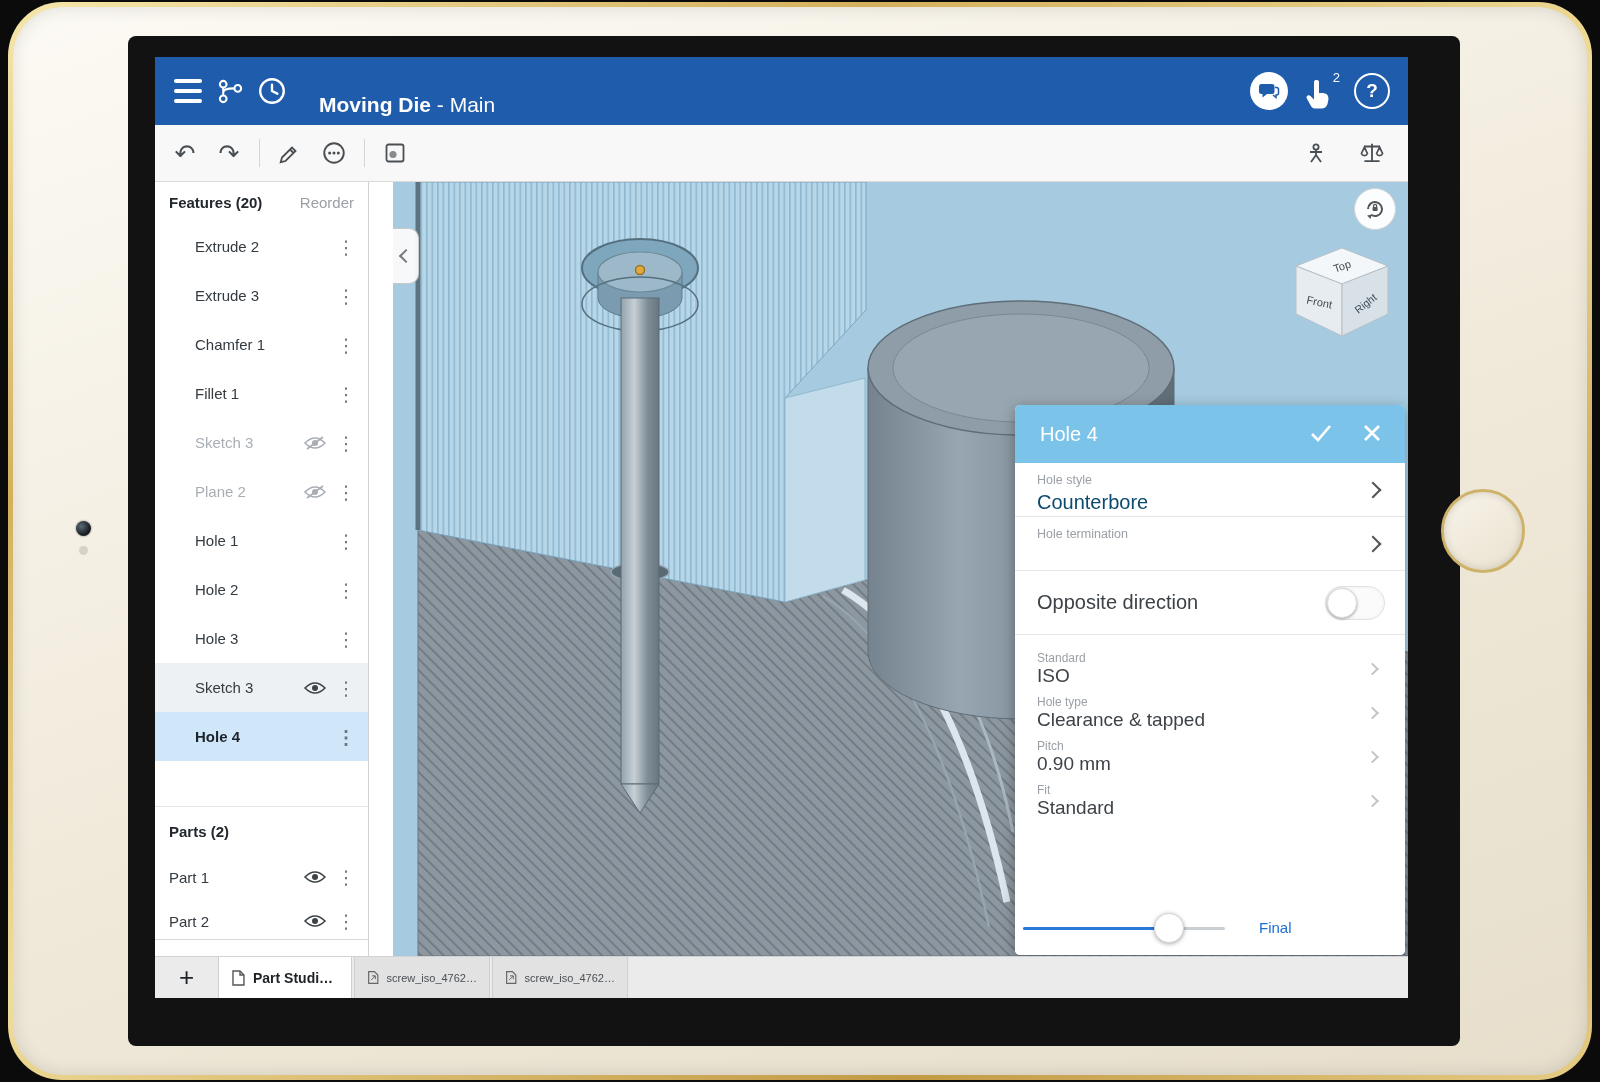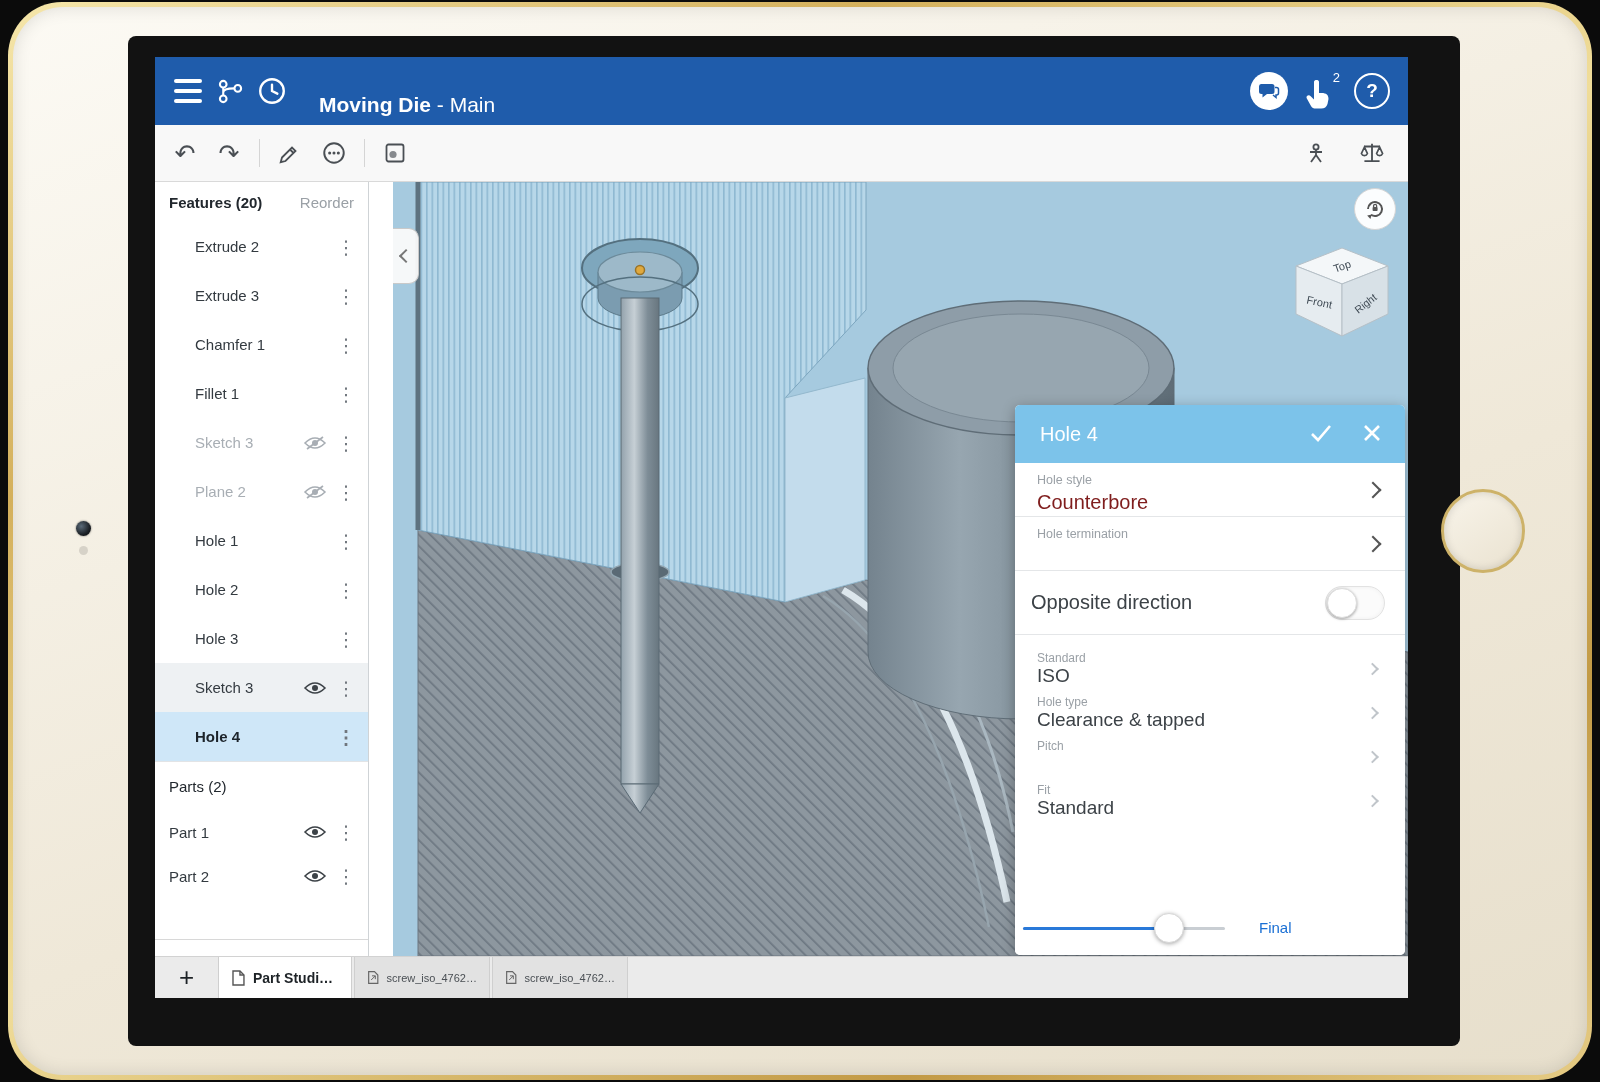--- a/index.html
+++ b/index.html
@@ -50,45 +50,45 @@
   .fp-reorder { font-size:15px; color:#9aa0a6; }
   .f-row { position:relative; height:49px; display:flex; align-items:center; padding-left:40px; font-size:15px; color:#333a40; }
   .f-row.dim { color:#a8aeb4; }
   .f-row.hl { background:#eef1f3; }
   .f-row.sel { background:#cfe7f8; font-weight:700; color:#1d242b; }
   .kebab { position:absolute; right:10px; top:50%; transform:translateY(-50%); width:24px; text-align:center;
     color:#70767d; font-size:19px; letter-spacing:0; line-height:1; }
   .eye-slot { position:absolute; right:40px; top:50%; transform:translateY(-50%); width:26px; height:18px;
     display:flex; align-items:center; justify-content:center; }
   .fp-parts-head { height:49px; display:flex; align-items:center; padding-left:14px; border-top:1px solid #e2e4e6;
-    font-size:15px; font-weight:400; color:#22282e; }
+    font-size:15px; font-weight:700; color:#22282e;margin-top:45px; }
   .p-row { position:relative; height:44px; display:flex; align-items:center; padding-left:14px; font-size:15px; color:#333a40; }
 
   
   .viewport { position:absolute; left:238px; top:125px; width:1015px; height:774px; background:#a6cadf; overflow:hidden; }
   .collapse-tab { position:absolute; left:0; top:46px; width:26px; height:56px; background:rgba(250,250,250,.95);
     border:1px solid #c9c9c9; border-left:none; border-radius:0 10px 10px 0; display:flex; align-items:center; justify-content:center; }
   .chev-left { width:10px; height:10px; border-left:2.5px solid #777; border-bottom:2.5px solid #777; transform:rotate(45deg); }
   .viewcube { position:absolute; right:14px; top:62px; width:104px; height:104px; }
   .rotlock { position:absolute; right:12px; top:6px; width:42px; height:42px; border-radius:50%; background:rgba(255,255,255,.95);
     border:1px solid #d5d5d5; display:flex; align-items:center; justify-content:center; }
 
   
   .dlg { position:absolute; left:860px; top:348px; width:390px; height:550px; background:#fff; border-radius:5px;
     box-shadow:0 3px 14px rgba(0,0,0,.3); overflow:hidden; }
   .dlg-hdr { position:relative; height:58px; background:#7cc3ea; display:flex; align-items:center; }
   .dlg-title { color:#fff; font-size:20px; margin-left:25px; }
   .dlg-check { position:absolute; right:72px; top:17px; }
   .dlg-close { position:absolute; right:22px; top:17px; }
   .dlg-row { position:relative; height:54px; border-bottom:1px solid #e4e6e8; padding:10px 22px 0 22px; }
   .dlg-row .lab { font-size:12.5px; color:#9aa0a6; }
-  .dlg-row .val { font-size:20px; color:#7f1d1d; margin-top:4px; }
+  .dlg-row .val { font-size:20px; color:#0c4a6e; margin-top:4px; }
   .chev-r { position:absolute; right:26px; top:50%; width:12px; height:12px; border-top:2.5px solid #555; border-right:2.5px solid #555;
     transform:translateY(-50%) rotate(45deg); }
-  .dlg-toggle-row { position:relative; height:64px; border-bottom:1px solid #e4e6e8; display:flex; align-items:center; padding:0 16px; }
+  .dlg-toggle-row { position:relative; height:64px; border-bottom:1px solid #e4e6e8; display:flex; align-items:center; padding:0 22px; }
   .dlg-toggle-row .tlab { font-size:20px; color:#3c4247; }
   .toggle { position:absolute; right:20px; width:60px; height:34px; border-radius:17px; background:#fbfbfb; border:1px solid #e2e2e2;
     box-shadow:inset 0 0 4px rgba(0,0,0,.05); }
   .toggle .knob { position:absolute; left:1px; top:1px; width:30px; height:30px; border-radius:50%; background:#fff;
     border:1px solid #ddd; box-shadow:0 1px 3px rgba(0,0,0,.35); }
   .dlg-params { padding-top:12px; }
   .prm-row { position:relative; height:44px; padding:4px 22px 0 22px; }
   .prm-row .lab { font-size:12px; color:#9aa0a6; }
   .prm-row .val { font-size:19px; color:#3c4247; margin-top:0; }
   .chev-sm { position:absolute; right:28px; top:50%; width:9px; height:9px; border-top:2px solid #c0c5ca; border-right:2px solid #c0c5ca;
@@ -413,20 +413,21 @@
           <div class="val">ISO</div>
           <span class="chev-sm"></span>
         </div>
         <div class="prm-row">
           <div class="lab">Hole type</div>
           <div class="val">Clearance &amp; tapped</div>
           <span class="chev-sm"></span>
         </div>
         <div class="prm-row">
           <div class="lab">Pitch</div>
+          <div class="val">0.90 mm</div>
           <span class="chev-sm"></span>
         </div>
         <div class="prm-row">
           <div class="lab">Fit</div>
           <div class="val">Standard</div>
           <span class="chev-sm"></span>
         </div>
       </div>
 
       <div class="dlg-slider">

